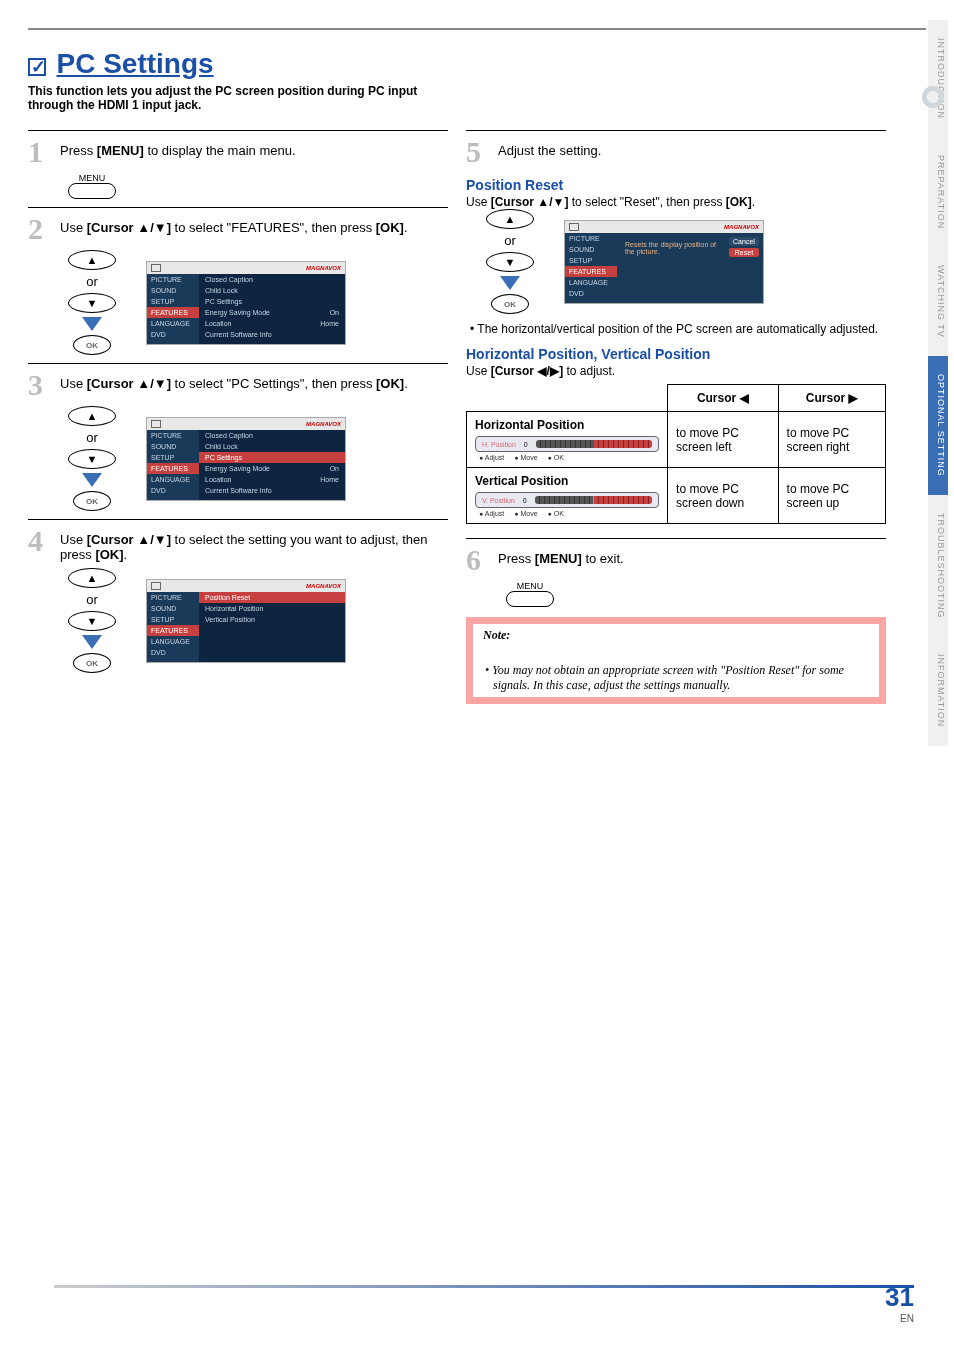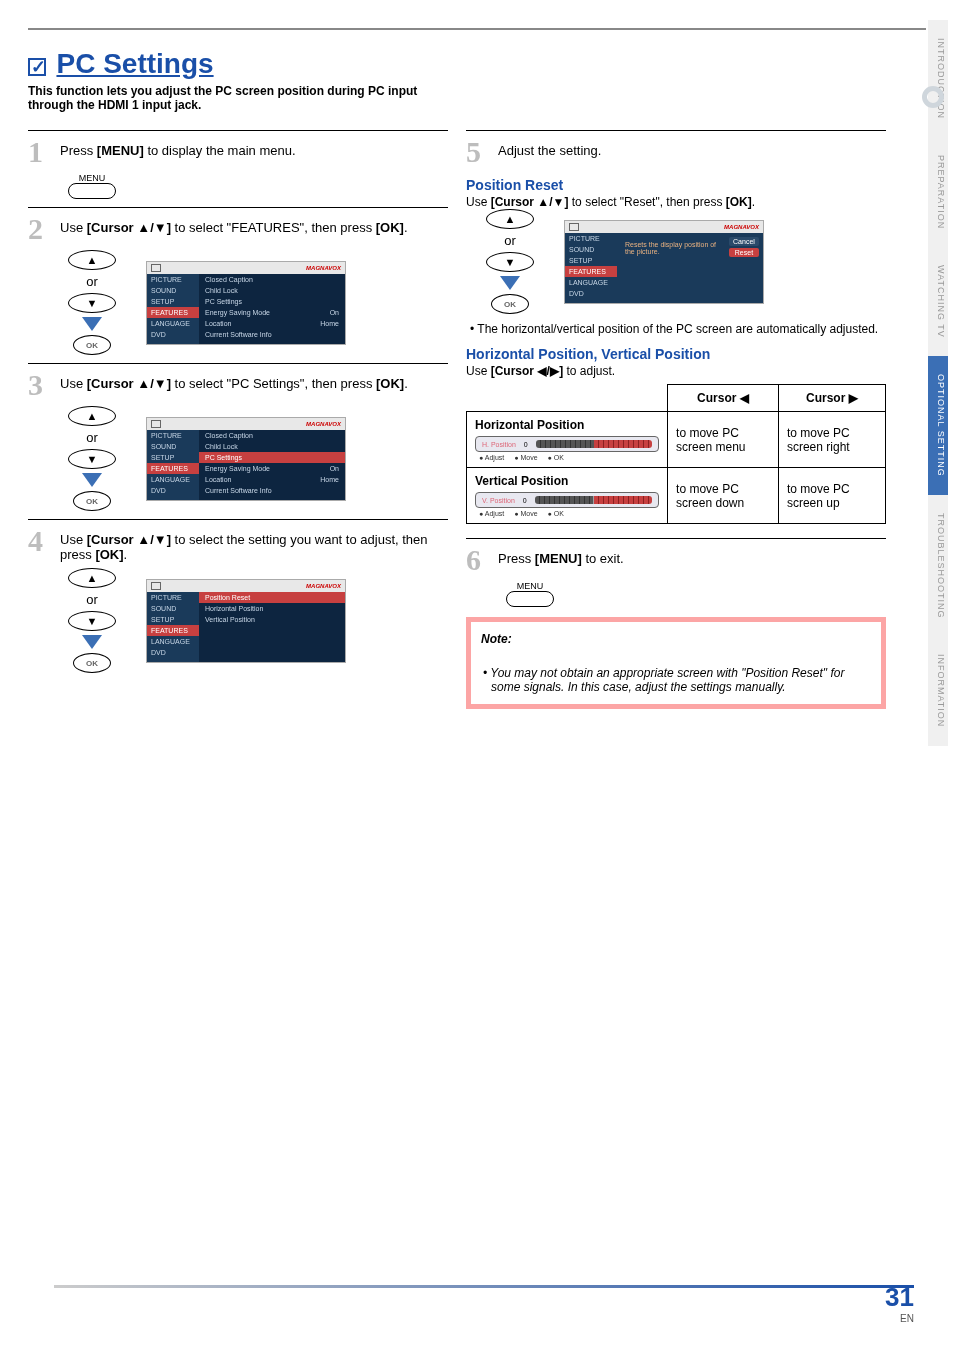--- a/index.html
+++ b/index.html
@@ -49,21 +49,21 @@
   .panel-hints span::before { content:"● "; }
   .subhead { font-size:14px; font-weight:bold; color:#1a4fa8; margin-top:10px;}
   .subhead-text { font-size:12px; margin-top:2px;}
   .bullet-note { font-size:12px; margin-left:14px; text-indent:-10px; margin-top:8px;}
   .bullet-note::before { content:"•  ";}
   table.adjust { width:100%; border-collapse:collapse; margin-top:6px; font-size:12px;}
   table.adjust th, table.adjust td { border:1px solid #000; padding:6px 8px; vertical-align:middle;}
   table.adjust th { text-align:center; font-weight:bold;}
   table.adjust th:first-child { border:none; background:transparent;}
   table.adjust .panel-cell { width:48%; }
-  .note-box { border:5px solid #fca5a5; padding:10px 10px; margin-top:10px; font-size:12px;}
+  .note-box { border:7px solid #fca5a5; padding:4px 10px; margin-top:10px; font-size:12px;font-family:Liberation Serif, serif;}
   .note-box .note-title { font-style:italic; font-weight:bold;}
   .note-box .note-body { font-style:italic; margin-left:10px; text-indent:-8px;margin-top:20px;}
   .note-box .note-body::before { content:"•  ";}
   .side-tabs { position:absolute; right:6px; top:20px; display:flex; flex-direction:column; gap:0;}
   .tab { width:20px; padding:18px 2px; writing-mode:vertical-rl; text-orientation:mixed; font-size:9px; letter-spacing:1px; text-align:center;}
   .tab.light { background:#f0f0f0; color:#999;}
   .tab.sel { background:#3b6fb5; color:#fff;}
   .circle-dec { position:absolute; right:4px; top:66px; width:22px; height:22px; border:5px solid #cfd6dc; border-radius:50%;}
   .footer { position:absolute; bottom:24px; right:40px; text-align:right;}
   .footer .pnum { color:#1a4fa8; font-size:26px; font-weight:bold;}
@@ -352,21 +352,21 @@
               <span class="lbl">H. Position</span>
               <span>0</span>
               <div class="bar half"></div>
             </div>
             <div class="panel-hints">
               <span>Adjust</span>
               <span>Move</span>
               <span>OK</span>
             </div>
           </td>
-          <td>to move PC screen menu</td>
+          <td>to move PC screen left</td>
           <td>to move PC screen right</td>
         </tr>
         <tr>
           <td class="panel-cell">
             <b>Vertical Position</b>
             <div class="panel">
               <span class="lbl">V. Position</span>
               <span>0</span>
               <div class="bar half"></div>
             </div>

